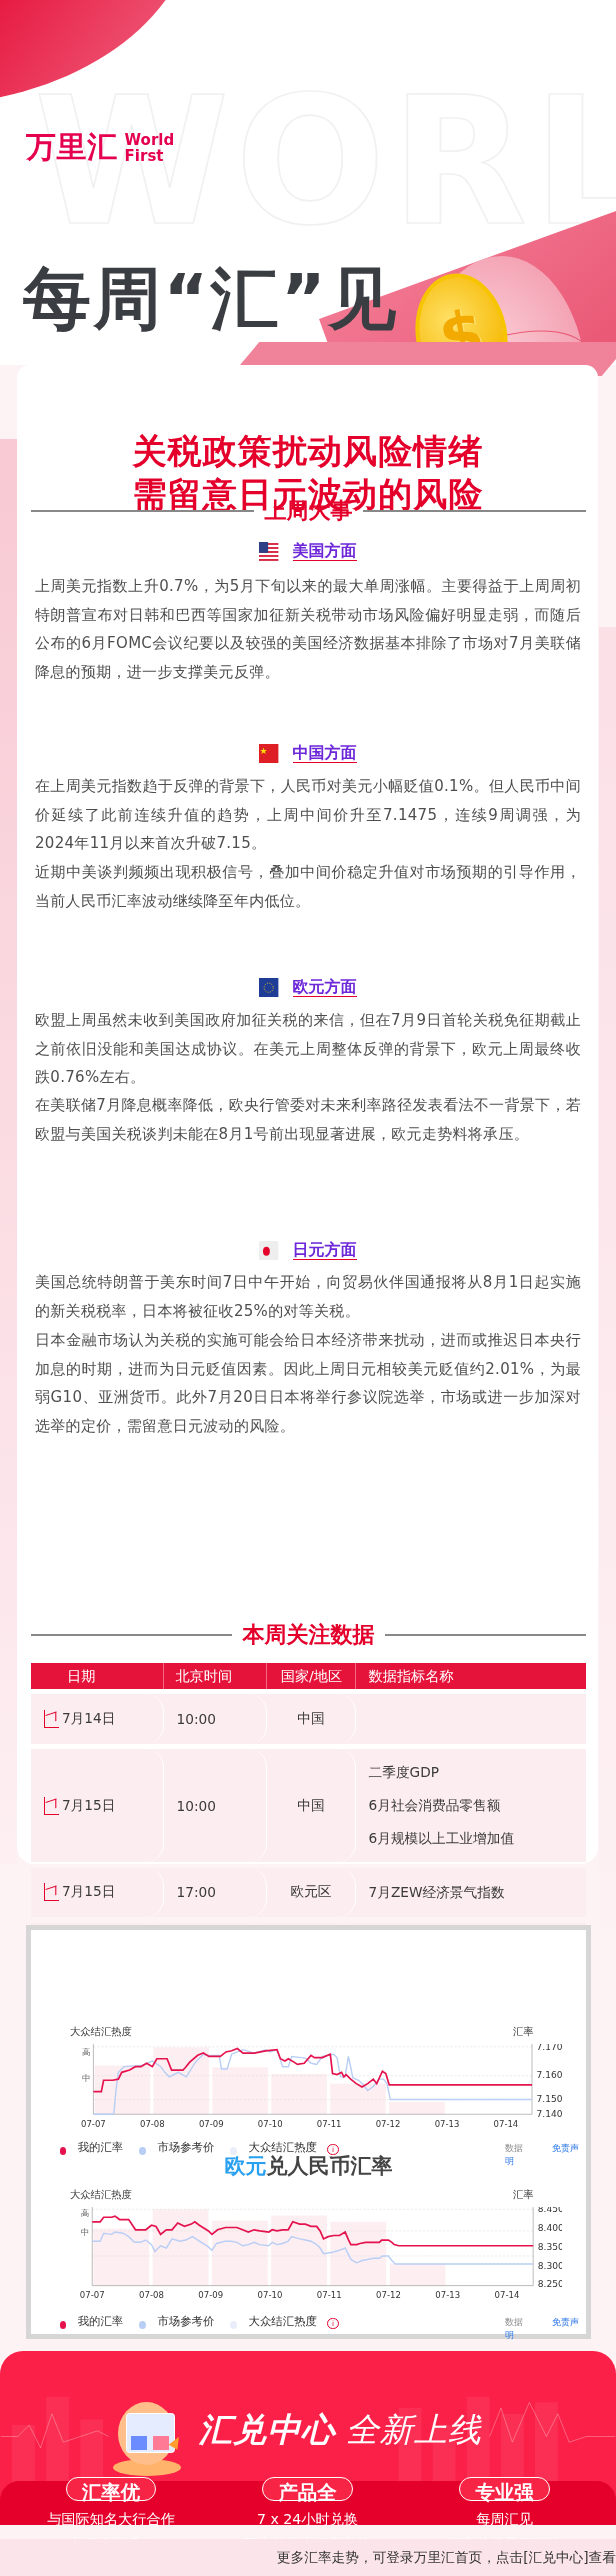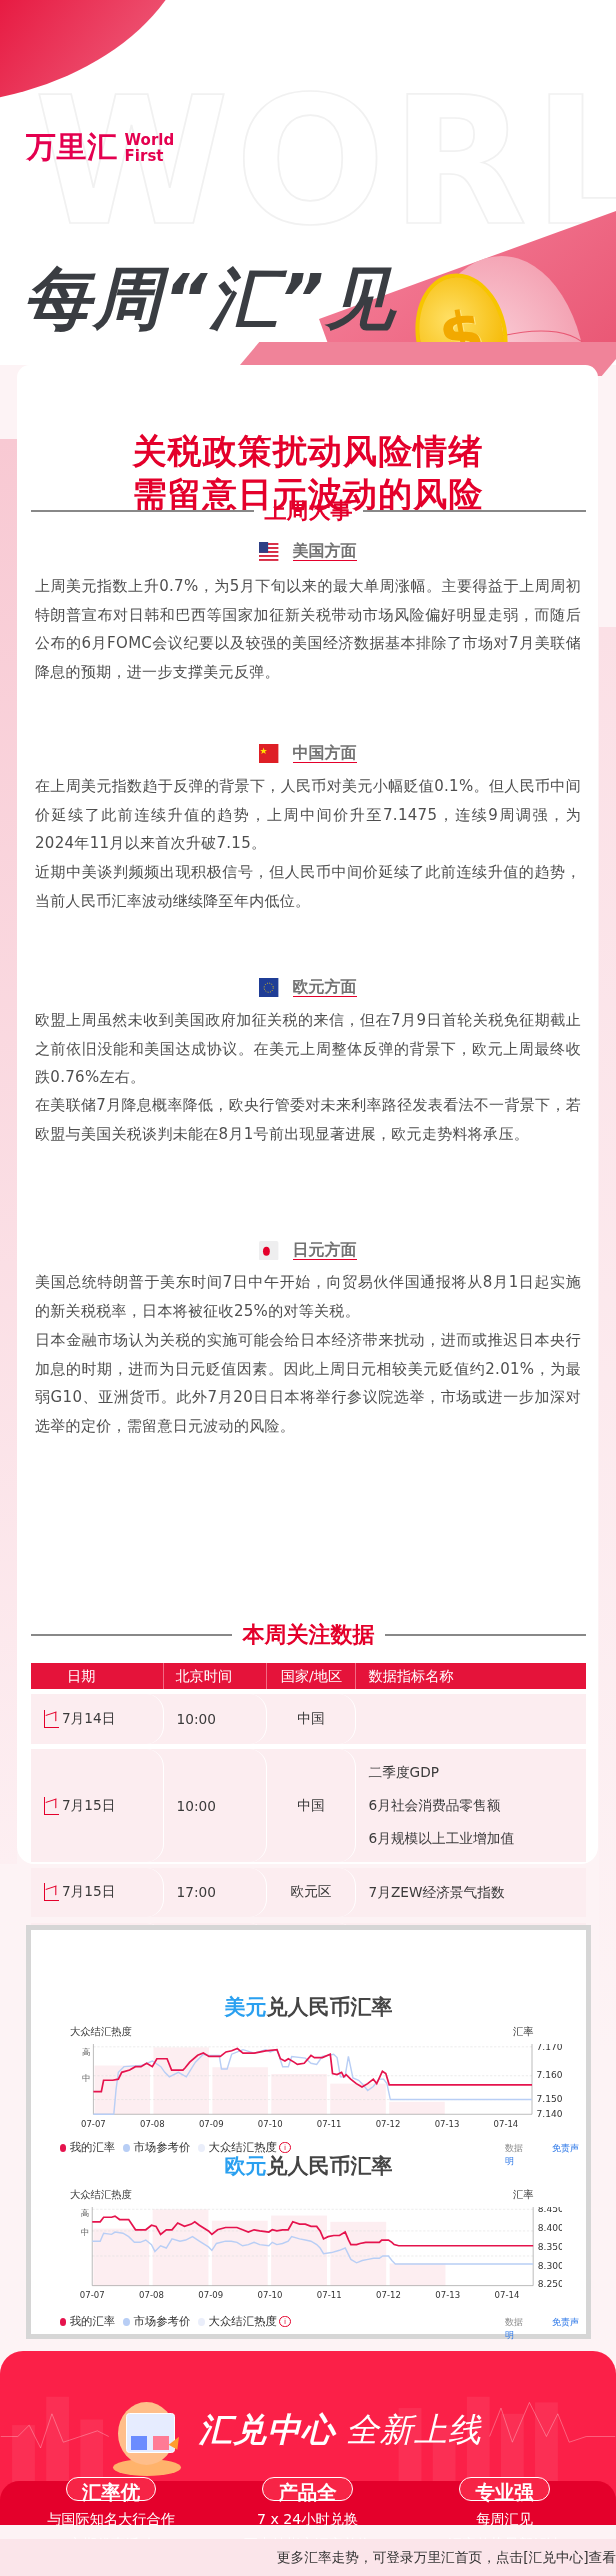--- a/index.html
+++ b/index.html
@@ -8,21 +8,21 @@
 
 
 .hero{position:absolute;left:0;top:0;width:616px;height:365px;background:#fff;overflow:hidden;}
 .hero-swoosh{position:absolute;left:-34px;top:-80px;width:239px;height:165px;background:linear-gradient(135deg,#e4002b,#f06a86);border-radius:0 0 100% 0;transform:rotate(-8deg);}
 .hero-watermark{position:absolute;left:34px;top:74px;font-family:"DejaVu Sans",sans-serif;font-weight:bold;font-size:177px;color:transparent;-webkit-text-stroke:1.7px #f1f1f1;letter-spacing:5.7px;line-height:1;}
 .hero-band{position:absolute;left:319px;top:319px;width:399px;height:125px;background:linear-gradient(160deg,#f27892,#e8516f);transform:rotate(-20deg);transform-origin:left top;}
 .logo{position:absolute;left:26px;top:127px;display:flex;align-items:center;}
 .logo-cn{font-size:30px;font-weight:bold;color:#e4004f;letter-spacing:0.6px;}
 .logo-en{margin-left:6.8px;font-size:15px;font-weight:bold;color:#e4004f;line-height:16px;}
 .hero-title{position:absolute;left:23px;top:259px;font-size:68px;font-weight:bold;color:#3a3d42;letter-spacing:2.3px;line-height:1;}
-.hero-title{top:265px;font-style:italic;}
+.hero-title{top:265px;}
 .tag-red{position:absolute;left:26px;top:402px;background:#e4002b;color:#fff;font-size:16.5px;font-weight:bold;padding:2.3px 11.4px;height:30px;line-height:25px;}
 .tag-box{position:absolute;left:26px;top:433px;width:332px;height:44px;border:1.1px solid #e4002b;color:#e4002b;font-size:16.5px;font-weight:bold;line-height:42px;padding-left:5.7px;background:rgba(255,255,255,.9);}
 
 .coins{position:absolute;left:399px;top:256px;width:194px;height:268px;}
 .globe{position:absolute;left:17px;top:0;width:171px;height:268px;border-radius:50%;background:radial-gradient(circle at 40% 35%,#fde3e8,#f3a1b2 60%,#e97690);opacity:.85;}
 .orbit{position:absolute;left:-11.4px;top:85px;width:211px;height:103px;border:1.7px solid #e85873;border-radius:50%;transform:rotate(-22deg);}
 .coin{position:absolute;border-radius:50%;background:radial-gradient(circle at 40% 35%,#ffe066,#f5b800 70%,#d49000);border:4.6px solid #f7c500;display:flex;align-items:center;justify-content:center;font-weight:bold;color:#f2a900;text-shadow:1.1px 1.1px 0 #ffe680;}
 .coin.c1{left:17px;top:17px;width:91px;height:125px;font-size:63px;transform:rotate(-10deg);}
 
 
@@ -38,21 +38,21 @@
 .card{position:absolute;left:17px;top:365px;width:581px;height:1499px;background:#fff;border-radius:12.5px 12.5px 17px 17px;}
 .side-l{position:absolute;left:0;top:439px;width:17px;height:1425px;background:linear-gradient(#f8c9d3,#fdeff2);}
 .side-r{position:absolute;right:0;top:627px;width:17px;height:1425px;background:linear-gradient(#fbe0e6,#fdf3f5);}
 .top-band{position:absolute;left:228px;top:342px;width:399px;height:23px;background:#f08399;}
 .headline{position:absolute;left:0;top:430px;width:616px;text-align:center;font-size:34px;font-weight:bold;color:#e4002b;line-height:43px;letter-spacing:1.1px;}
 .sec-title{position:absolute;left:31px;width:555px;display:flex;align-items:center;}
 .sec-title .line{flex:1;height:1.1px;background:#888;}
 .sec-title .txt{padding:0 10.3px;font-size:22px;font-weight:bold;color:#e4002b;}
 .region{position:absolute;left:0;width:616px;display:flex;justify-content:center;align-items:center;}
 .flag{width:19.4px;height:19.4px;margin-right:13.7px;}
-.region .rt{font-size:16px;font-weight:bold;color:#737373;border-bottom:1.7px solid #e4002b;line-height:19.4px;}
+.region .rt{font-size:16px;font-weight:bold;color:#6d28d9;border-bottom:1.7px solid #e4002b;line-height:19.4px;}
 .para{position:absolute;left:35px;width:546px;font-size:15px;color:#4e4e4e;line-height:28.5px;text-align:justify;letter-spacing:0.3px;}
 
 
 .tbl{position:absolute;left:31px;top:1663px;width:555px;}
 .tbl-head{display:flex;background:#e5133a;height:26px;color:#fff;font-size:14.2px;align-items:center;}
 .tbl-head div{height:26px;line-height:26px;border-right:1.1px solid #f26a84;}
 .c1{width:133px;}.c2{width:103px;}.c3{width:89px;}.c4{width:229px;border-right:none!important;}
 .tbl-head .c1{padding-left:36px;}.tbl-head .c2{padding-left:11.4px;}.tbl-head .c3{padding-left:13.7px;}.tbl-head .c4{padding-left:12.5px;}
 .tr{display:flex;background:#fcedf0;margin-top:5.7px;align-items:stretch;font-size:13.7px;color:#3a3a3a;}
 .tr > div{display:flex;align-items:center;border-right:1.1px solid #fff;padding:4.6px 0;border-radius:18px;}
@@ -62,21 +62,21 @@
 .tr .c4{padding-left:12.5px;flex-direction:column;align-items:flex-start;justify-content:center;line-height:18px;}
 .trend-icon{width:15px;height:18px;border-left:1.7px solid #e4002b;border-bottom:1.7px solid #e4002b;position:relative;margin-right:3.4px;}
 .trend-icon:after{content:"";position:absolute;left:1.7px;top:3.4px;width:9px;height:9px;border-top:1.7px solid #e4002b;border-right:1.7px solid #e4002b;transform:skewX(-20deg) rotate(-20deg);}
 
 
 .chart-panel{position:absolute;left:26px;top:1925px;width:565px;height:414px;border:5.1px solid #d6d6d6;background:#fff;}
 .chart{position:absolute;left:0;width:555px;}
 .chart-title{position:absolute;left:0;width:555px;text-align:center;font-size:21px;font-weight:bold;color:#444;}
 .chart-title .hl{color:#2aa0f0;}
 .axis-lbl{position:absolute;font-size:10.3px;color:#333;}
-.legend{position:absolute;display:flex;align-items:center;font-size:11.4px;color:#333;}
+.legend{position:absolute;display:flex;align-items:flex-end;font-size:11.4px;color:#333;gap:8px;}
 .legend .dot{width:6.8px;height:8px;border-radius:50%;margin-right:3.4px;margin-left:8px;}
 .legend .info{width:11.4px;height:11.4px;border:1.1px solid #e4002b;border-radius:50%;color:#e4002b;font-size:7.4px;text-align:center;line-height:9px;margin-left:2.3px;}
 .disclaimer{position:absolute;font-size:9px;color:#888;}
 .disclaimer .b{color:#2f79e8;padding-left:29px;}
 
 
 .promo{position:absolute;left:0;top:2351px;width:616px;height:174px;background:#fb2048;border-radius:23px 23px 0 0;overflow:hidden;}
 .promo-inner{position:absolute;left:0;top:130px;width:616px;height:228px;background:#e4002b;border-radius:19.4px 19.4px 0 0;}
 .promo-title{position:absolute;left:199px;top:57px;font-size:33px;font-weight:bold;color:#fff;font-style:italic;letter-spacing:1.1px;}
 .promo-title .thin{font-weight:normal;margin-left:10.3px;}
@@ -161,21 +161,21 @@
   <div class="para" style="top:572px;">上周美元指数上升0.7%，为5月下旬以来的最大单周涨幅。主要得益于上周周初特朗普宣布对日韩和巴西等国家加征新关税带动市场风险偏好明显走弱，而随后公布的6月FOMC会议纪要以及较强的美国经济数据基本排除了市场对7月美联储降息的预期，进一步支撑美元反弹。</div>
 
   <div class="region" style="top:743px;">
     <svg class="flag" viewBox="0 0 34 34">
       <rect width="34" height="34" fill="#de1f26"></rect>
       <polygon points="8,6 9.5,10.5 14,10.5 10.5,13 12,17.5 8,15 4,17.5 5.5,13 2,10.5 6.5,10.5" fill="#ffde00"></polygon>
     </svg>
     <span class="rt">中国方面</span>
   </div>
   <div class="para" style="top:772px;">在上周美元指数趋于反弹的背景下，人民币对美元小幅贬值0.1%。但人民币中间价延续了此前连续升值的趋势，上周中间价升至7.1475，连续9周调强，为2024年11月以来首次升破7.15。</div>
-  <div class="para" style="top:858px;">近期中美谈判频频出现积极信号，但人民币中间价延续了此前连续升值的趋势，当前人民币汇率波动继续降至年内低位。</div>
+  <div class="para" style="top:858px;">近期中美谈判频频出现积极信号，叠加中间价稳定升值对市场预期的引导作用，当前人民币汇率波动继续降至年内低位。</div>
 
   <div class="region" style="top:977px;">
     <svg class="flag" viewBox="0 0 34 34">
       <rect width="34" height="34" fill="#1f3d96"></rect>
       <circle cx="17" cy="17" r="8" fill="none" stroke="#ffd700" stroke-width="1.6" stroke-dasharray="1.6 2.6"></circle>
     </svg>
     <span class="rt">欧元方面</span>
   </div>
   <div class="para" style="top:1006px;">欧盟上周虽然未收到美国政府加征关税的来信，但在7月9日首轮关税免征期截止之前依旧没能和美国达成协议。在美元上周整体反弹的背景下，欧元上周最终收跌0.76%左右。</div>
   <div class="para" style="top:1091px;">在美联储7月降息概率降低，欧央行管委对未来利率路径发表看法不一背景下，若欧盟与美国关税谈判未能在8月1号前出现显著进展，欧元走势料将承压。</div>
@@ -323,23 +323,20 @@
       <div class="c4" style="line-height:33px;">
           <span>一年期通胀率预期初值</span>
           <span>7月密歇根大学消费者信息指数</span>
         </div>
     </div>
   </div>
 
   <div class="chart-panel">
 
     <div class="chart" style="top:0;height:205px;">
-      <div class="chart-title" style="top:63px;">
-        <span class="hl">美元</span><span>兑人民币汇率</span>
-      </div>
       <div class="axis-lbl" style="left:39px;top:95px;">大众结汇热度</div>
       <div class="axis-lbl" style="left:482px;top:95px;">汇率</div>
       <svg style="position:absolute;left:28.5px;top:114px;" width="502" height="85" viewBox="0 0 880 150">
 
         <g fill="#fdeef1">
           <rect x="58" y="38" width="98" height="86"></rect>
           <rect x="162" y="6" width="98" height="118"></rect>
           <rect x="266" y="41" width="98" height="83"></rect>
           <rect x="370" y="53" width="98" height="71"></rect>
           <rect x="474" y="70" width="98" height="54"></rect>

